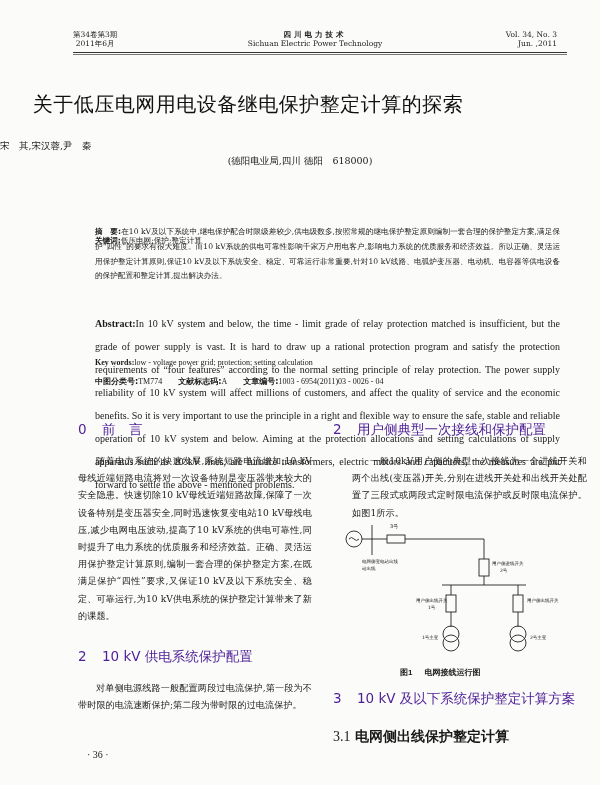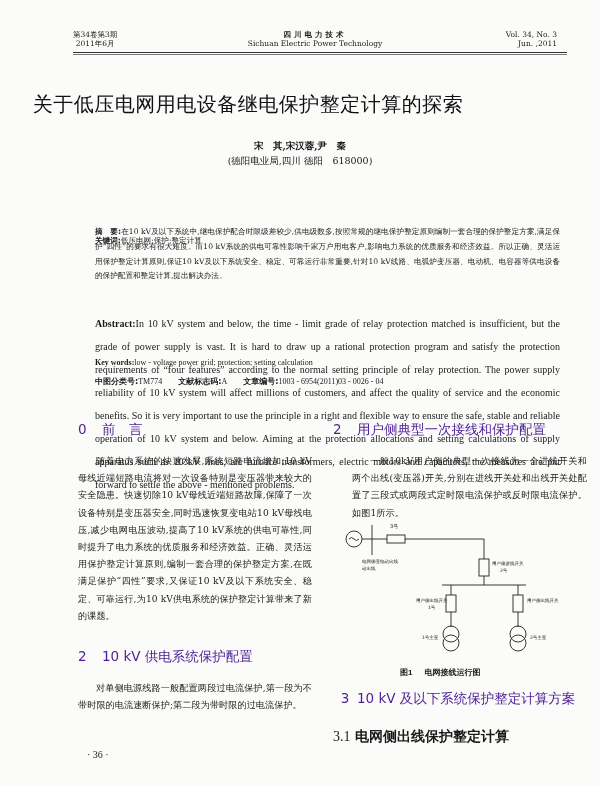--- a/index.html
+++ b/index.html
@@ -8,21 +8,21 @@
 
   .hdr { position: absolute; top: 30px; left: 73px; width: 484px; height: 24px; font-size: 7.5px; line-height: 9px; }
   .hdr .l { position: absolute; left: 0; top: 0; text-align: center; }
   .hdr .c { position: absolute; left: 0; right: 0; top: 0; text-align: center; }
   .hdr .c .cn { font-weight: bold; letter-spacing: 3px; }
   .hdr .r { position: absolute; right: 0; top: 0; text-align: right; }
   .rule { position: absolute; top: 52px; left: 73px; width: 494px; border-top: 1px solid #333; }
   .rule2 { position: absolute; top: 54px; left: 73px; width: 494px; border-top: 0.5px solid #777; }
 
   .title { position: absolute; top: 91px; left: 0; width: 496px; text-align: center; font-family: "DejaVu Sans", "Liberation Sans", sans-serif; font-size: 20px; letter-spacing: 0.5px; color: #111; }
-  .authors { position: absolute; top: 140px; width: 600px; text-align: center; font-size: 9.5px; font-weight: bold; }
+  .authors { position: absolute; top: 140px; width: 600px; font-size: 9.5px; font-weight: normal; }
   .affil { position: absolute; top: 155px; width: 600px; text-align: center; font-size: 9.5px; }
 
   .abs { position: absolute; left: 95px; width: 465px; font-size: 7.6px; line-height: 14.8px; text-align: justify; margin-top: 48px; }
   .abs-cn { top: 177px; }
   .abs-cn .lbl { font-weight: bold; font-family: "DejaVu Sans", sans-serif; }
   .kw-cn { position: absolute; left: 95px; top: 236px; font-size: 7.6px; }
   .kw-cn .lbl { font-weight: bold; font-family: "DejaVu Sans", sans-serif; }
   .abs-en { top: 264px; font-family: "Liberation Serif", serif; font-size: 10px; line-height: 23px; }
   .abs-en .lbl { font-weight: bold; }
   .kw-en { position: absolute; left: 95px; top: 358px; font-family: "Liberation Serif", serif; font-size: 8px; }
@@ -145,18 +145,18 @@
   <div class="lab" style="left:78px; top:83px;">用户侧出线开关</div>
   <div class="lab" style="left:90px; top:90px;">1号</div>
   <div class="lab" style="left:189px; top:83px;">用户侧出线开关</div>
   <div class="lab" style="left:84px; top:120px;">1号主变</div>
   <div class="lab" style="left:192px; top:120px;">2号主变</div>
 </div>
 <div class="caption">
   <span>图1</span><span class="gap"></span><span>电网接线运行图</span>
 </div>
 
-<div class="sec" style="left:333px; top:690px;text-align:center;">
+<div class="sec" style="left:333px; top:690px;">
   <span class="num">3</span><span>10 kV 及以下系统保护整定计算方案</span>
 </div>
 <div class="sub" style="left:333px; top:728px;">
   <span class="num">3.1</span><span>电网侧出线保护整定计算</span>
 </div>
 
 </body></html>

